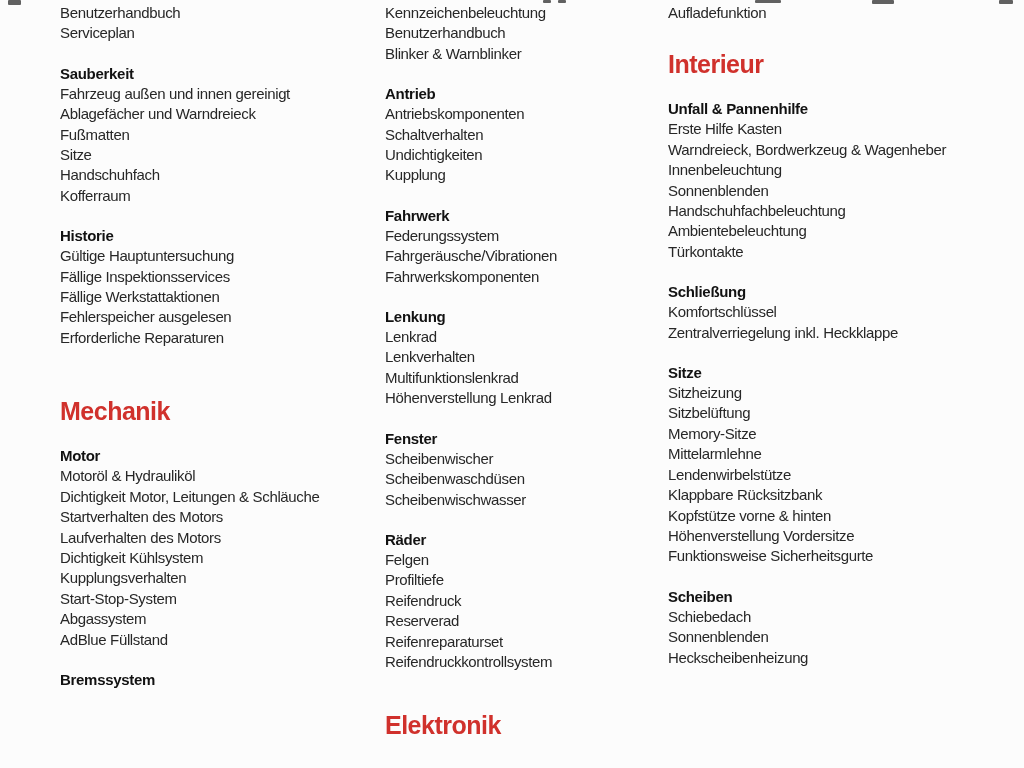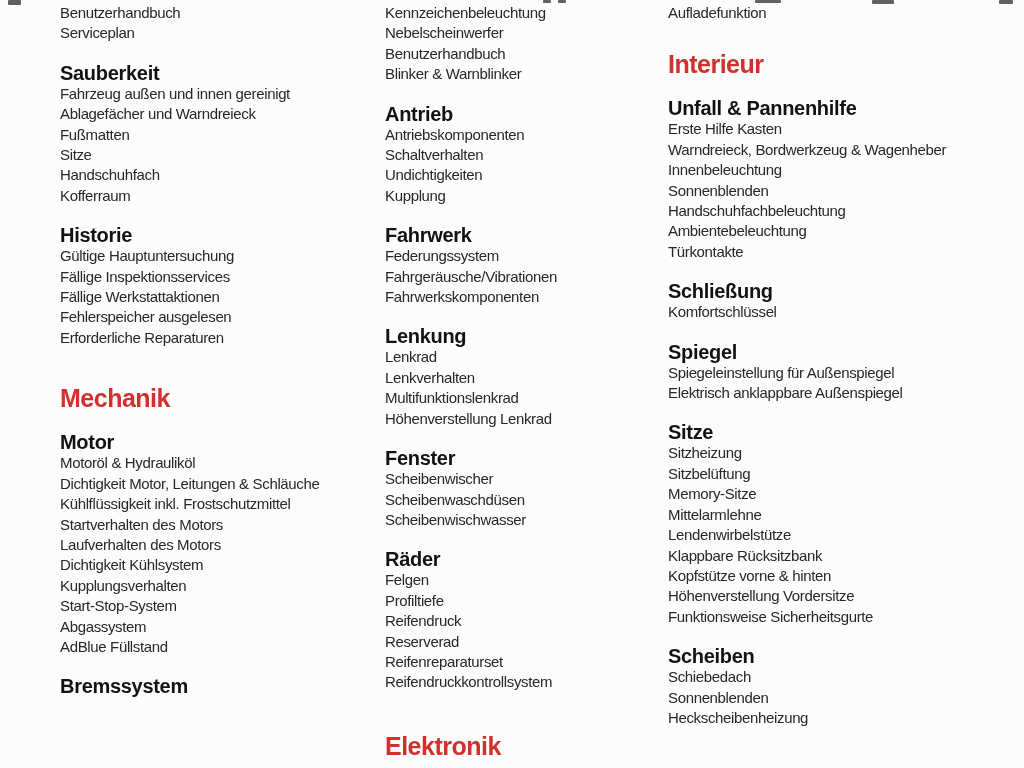--- a/index.html
+++ b/index.html
@@ -11,27 +11,27 @@
   .page{position:absolute;inset:0;overflow:hidden;padding-left:44px;}
   .col{position:absolute;top:3px;}
   .col[data-col="0"]{left:60px;width:312px;}
   .col[data-col="1"]{left:385px;width:278px;}
   .col[data-col="2"]{left:668px;width:352px;}
   .item{
     font-size:15px;line-height:20.4px;color:#272727;
     letter-spacing:-0.35px;white-space:nowrap;
   }
   .group-title{
-    font-size:20px;font-weight:700;line-height:21px;margin-top:19px;
+    font-size:15px;font-weight:700;line-height:21px;margin-top:19px;
     color:#121212;letter-spacing:-0.3px;white-space:nowrap;
   }
   .section:first-child .group-title{margin-top:0;}
   .red-heading{
     font-size:25px;font-weight:700;line-height:30px;
-    margin-top:35px;margin-bottom:14px;
+    margin-top:48px;margin-bottom:14px;
     color:#d0312c;letter-spacing:-0.5px;white-space:nowrap;
   }
   .col[data-col="1"] .red-heading{margin-top:38px;}
   .col[data-col="2"] .red-heading{margin-top:26px;}
   
   .edge-fragment{
     position:absolute;top:0;background:#3a3a3a;border-radius:1px;opacity:.8;
   }
 </style>
 </head>
@@ -60,37 +60,35 @@
         <div class="item">Fehlerspeicher ausgelesen</div>
         <div class="item">Erforderliche Reparaturen</div>
       </div>
       <div class="section">
         <div class="red-heading">Mechanik</div>
       </div>
       <div class="section">
         <div class="group-title">Motor</div>
         <div class="item">Motoröl &amp; Hydrauliköl</div>
         <div class="item">Dichtigkeit Motor, Leitungen &amp; Schläuche</div>
-        <div class="item">Kühlflüssigkeit inkl. Frostschutzmittel</div>
         <div class="item">Startverhalten des Motors</div>
         <div class="item">Laufverhalten des Motors</div>
         <div class="item">Dichtigkeit Kühlsystem</div>
         <div class="item">Kupplungsverhalten</div>
         <div class="item">Start-Stop-System</div>
         <div class="item">Abgassystem</div>
         <div class="item">AdBlue Füllstand</div>
       </div>
       <div class="section">
         <div class="group-title">Bremssystem</div>
       </div>
     </div>
   <div class="col" data-col="1">
       <div class="section">
         <div class="item">Kennzeichenbeleuchtung</div>
-        <div class="item">Nebelscheinwerfer</div>
         <div class="item">Benutzerhandbuch</div>
         <div class="item">Blinker &amp; Warnblinker</div>
       </div>
       <div class="section">
         <div class="group-title">Antrieb</div>
         <div class="item">Antriebskomponenten</div>
         <div class="item">Schaltverhalten</div>
         <div class="item">Undichtigkeiten</div>
         <div class="item">Kupplung</div>
       </div>
@@ -141,25 +139,21 @@
       <div class="section">
         <div class="item">Innenbeleuchtung</div>
         <div class="item">Sonnenblenden</div>
         <div class="item">Handschuhfachbeleuchtung</div>
         <div class="item">Ambientebeleuchtung</div>
         <div class="item">Türkontakte</div>
       </div>
       <div class="section">
         <div class="group-title">Schließung</div>
         <div class="item">Komfortschlüssel</div>
-      </div>
-      <div class="section">
-        <div class="group-title">Spiegel</div>
-        <div class="item">Spiegeleinstellung für Außenspiegel</div>
-        <div class="item">Elektrisch anklappbare Außenspiegel</div>
+        <div class="item">Zentralverriegelung inkl. Heckklappe</div>
       </div>
       <div class="section">
         <div class="group-title">Sitze</div>
         <div class="item">Sitzheizung</div>
         <div class="item">Sitzbelüftung</div>
         <div class="item">Memory-Sitze</div>
         <div class="item">Mittelarmlehne</div>
         <div class="item">Lendenwirbelstütze</div>
         <div class="item">Klappbare Rücksitzbank</div>
         <div class="item">Kopfstütze vorne &amp; hinten</div>

